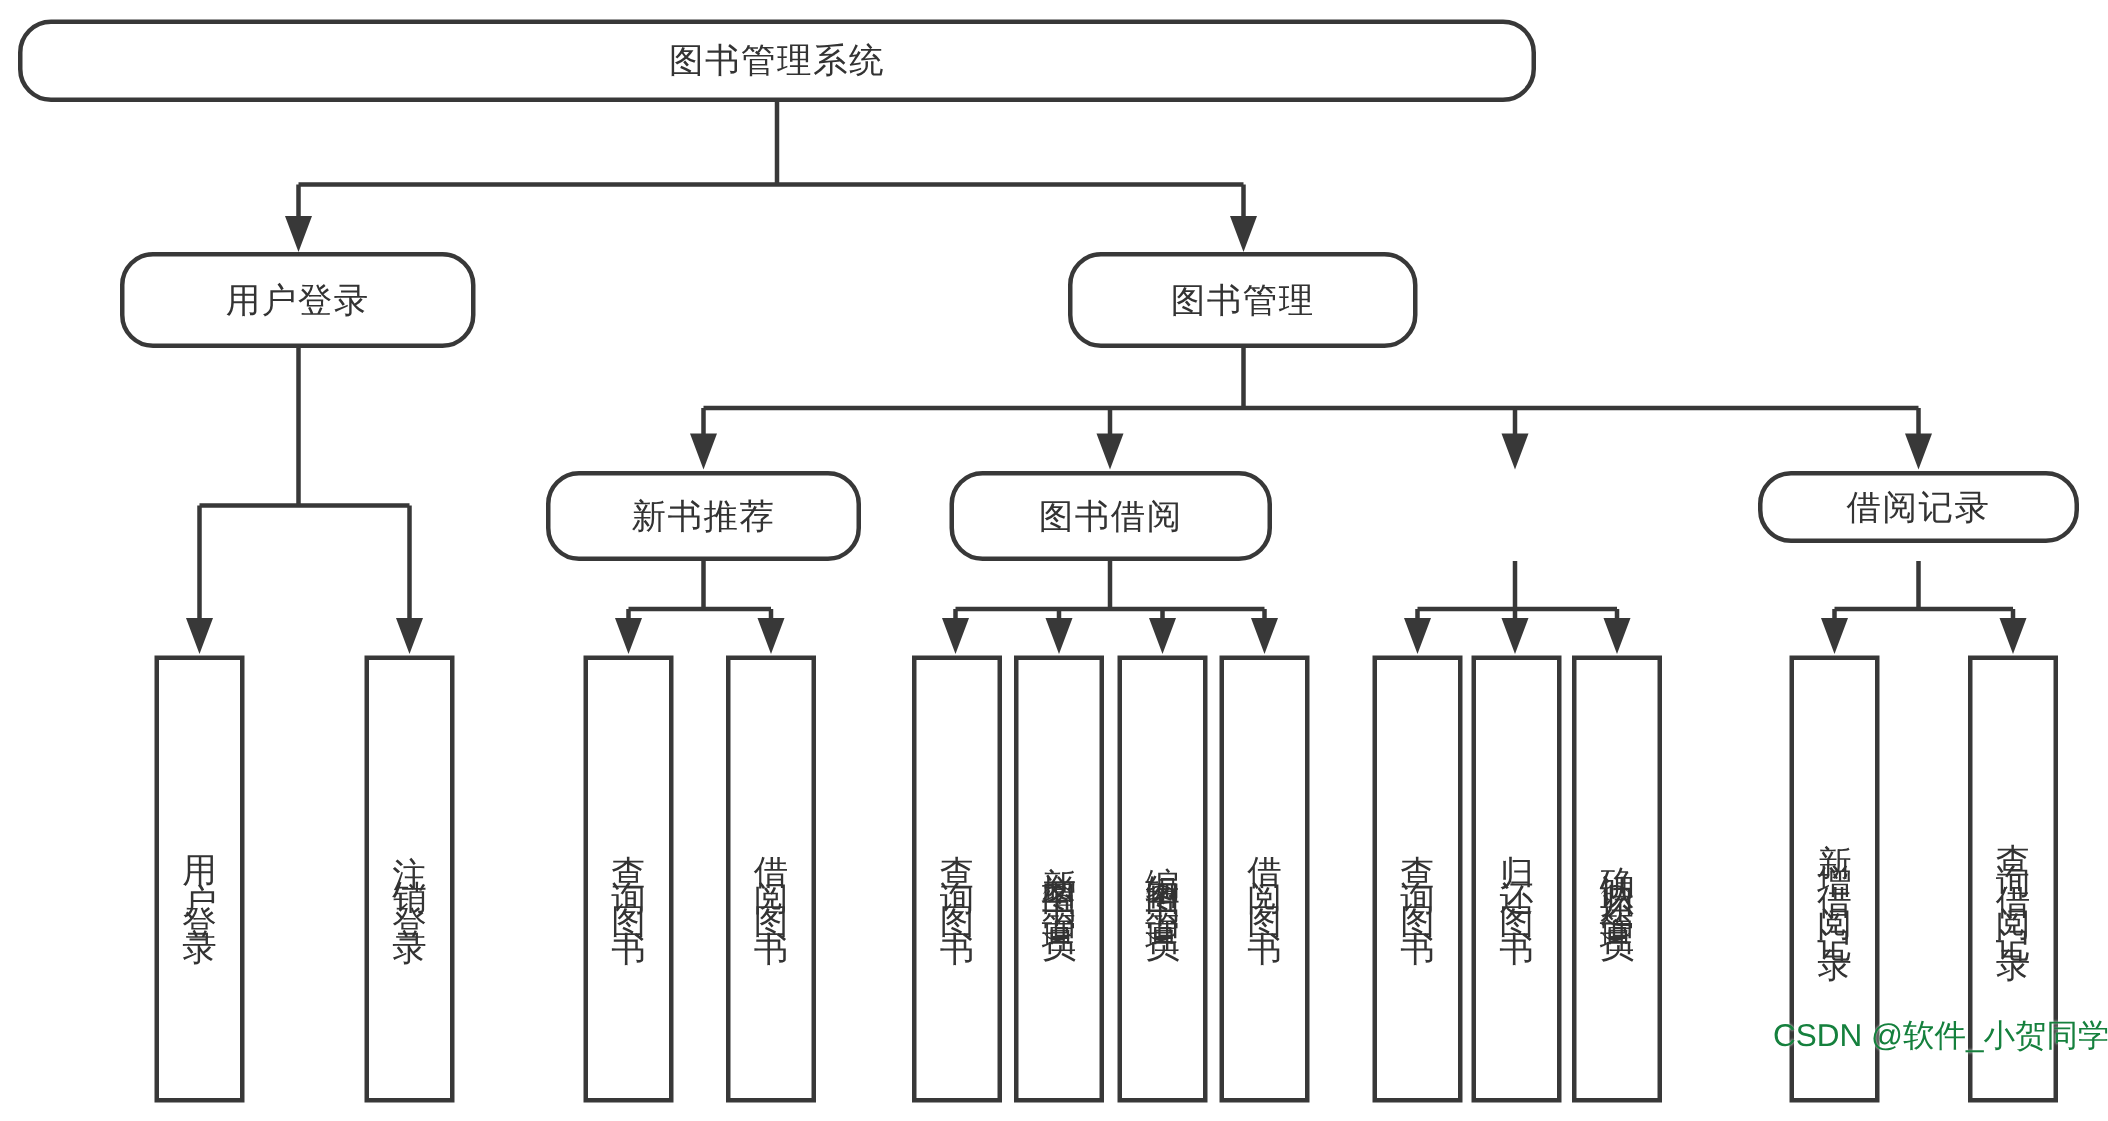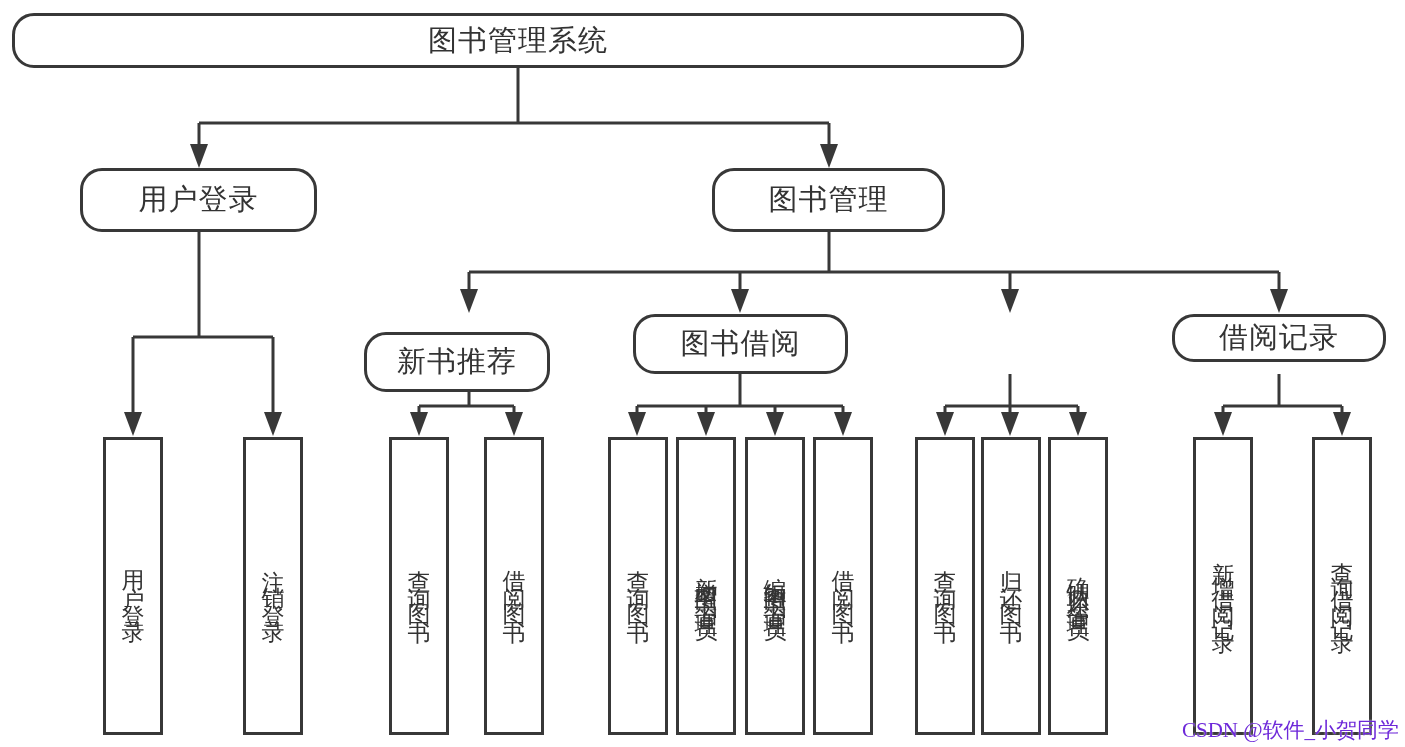--- a/index.html
+++ b/index.html
@@ -20,41 +20,40 @@
   .box {
     position: absolute;
     box-sizing: border-box;
     background: #ffffff;
     border: 3px solid #383838;
     display: flex;
     align-items: center;
     justify-content: center;
     text-align: center;
   }
-  .hbox { font-size: 29px; letter-spacing: 1px; border-radius: 22px; }
+  .hbox { font-size: 23px; letter-spacing: 1px; border-radius: 22px; }
   .vbox span {
     writing-mode: vertical-rl;
     text-orientation: mixed;
     font-size: 23px;
     line-height: 1;
     white-space: nowrap;
   }
   .ls-wide span  { letter-spacing: 17px; }
   .ls-mid span   { letter-spacing: 14px; }
   .ls-tight span { letter-spacing: 6px;  }
   .watermark {
     position: absolute;
     left: 1182px;
-    top: 716px;
+    top: 676px;
     font-size: 21px;
-    color: #6d28d9;
+    color: #15803d;
     white-space: nowrap;
     text-shadow: 0 0 2px #ffffff;
     z-index: 5;
-    font-family: Liberation Serif, serif;
   }
 </style>
 </head>
 <body>
 
 <div class="canvas">
 
   <svg class="connectors" viewBox="0 0 1405 747" xmlns="http://www.w3.org/2000/svg">
     <g stroke="#383838" stroke-width="3" fill="none">
 
@@ -93,21 +92,21 @@
       <polygon points="1214,412 1232,412 1223,436"></polygon>
       <polygon points="1333,412 1351,412 1342,436"></polygon>
     </g>
   </svg>
 
   <div class="box hbox" style="left:12px; top:13px; width:1012px; height:55px;">图书管理系统</div>
 
   <div class="box hbox" style="left:80px; top:168px; width:237px; height:64px;">用户登录</div>
   <div class="box hbox" style="left:712px; top:168px; width:233px; height:64px;">图书管理</div>
 
-  <div class="box hbox" style="left:364px; top:332px; width:186px; height:60px;">新书推荐</div>
+  <div class="box hbox" style="left:364px; top:314px; width:210px; height:60px;">新书推荐</div>
   <div class="box hbox" style="left:633px; top:314px; width:215px; height:60px;font-family:Liberation Serif, serif;">图书借阅</div>
   <div class="box hbox" style="left:1172px; top:314px; width:214px; height:48px;">借阅记录</div>
 
   <div class="box vbox ls-wide" style="left:103px; top:437px; width:60px; height:298px;">
     <span>用户登录</span>
   </div>
   <div class="box vbox ls-wide" style="left:243px; top:437px; width:60px; height:298px;">
     <span>注销登录</span>
   </div>
 

